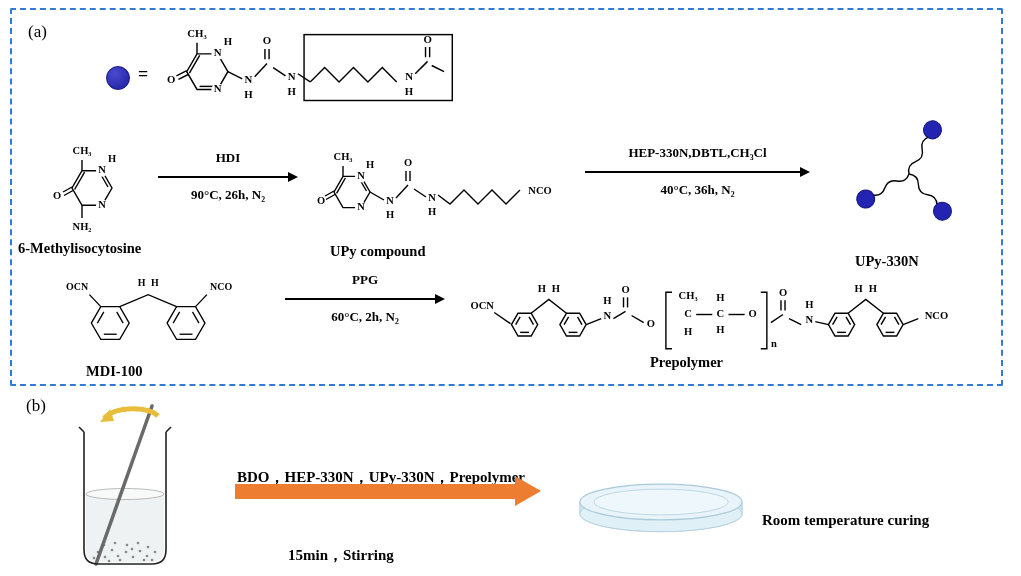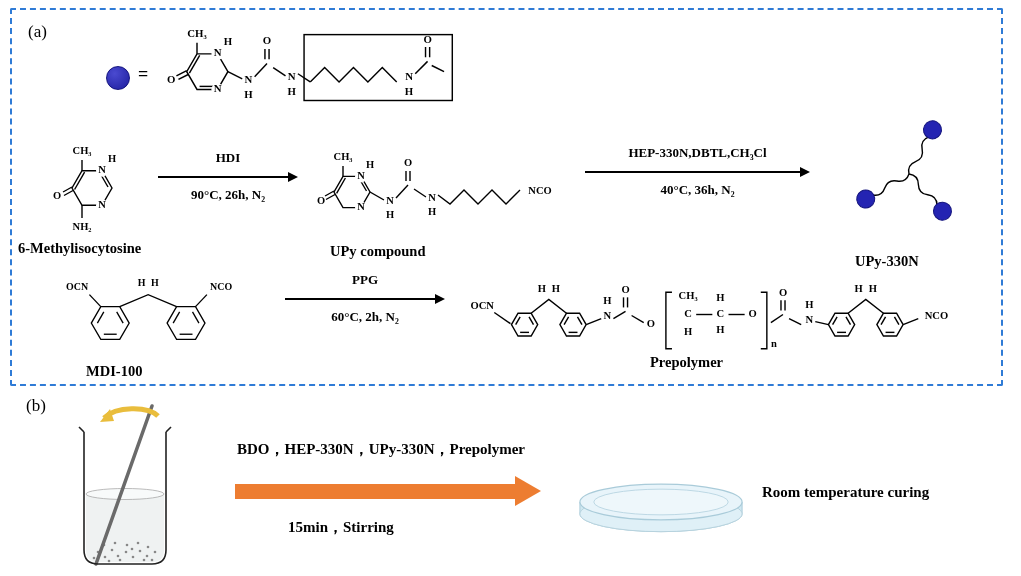--- a/index.html
+++ b/index.html
@@ -20,21 +20,21 @@
   svg .ring{stroke:#000;stroke-width:1.4;fill:none;}
   svg .m{fill:#fff;stroke:none;}
   svg .wv{stroke:#000;stroke-width:1.4;fill:none;}
   svg .cap{fill:#2424b2;stroke:#15157e;stroke-width:1;}
   #legendDot{width:22px;height:22px;border-radius:50%;
      background:radial-gradient(circle at 35% 30%, #4a4ad0, #1d1d9e);border:1px solid #15157e;}
   #eq{font:bold 18px "Liberation Serif",serif;}
   .big-arrow{display:flex;align-items:center;}
   .big-arrow .body{width:280px;height:15px;background:#ED7D31;}
   .big-arrow .tip{width:0;height:0;border-left:26px solid #ED7D31;border-top:15px solid transparent;border-bottom:15px solid transparent;}
-  .btext{font:bold 15px "Liberation Serif",serif;white-space:nowrap;}
+  .btext{font:bold 15px "Liberation Serif",serif;white-space:nowrap;margin-top:28px;}
 </style>
 </head>
 <body>
 
 <div id="fig">
 
   <div id="panelA" class="abs"></div>
   <div class="abs plabel" style="left:28px;top:22px;">(a)</div>
 
   <div id="legendDot" class="abs" style="left:106px;top:66px;"></div>

